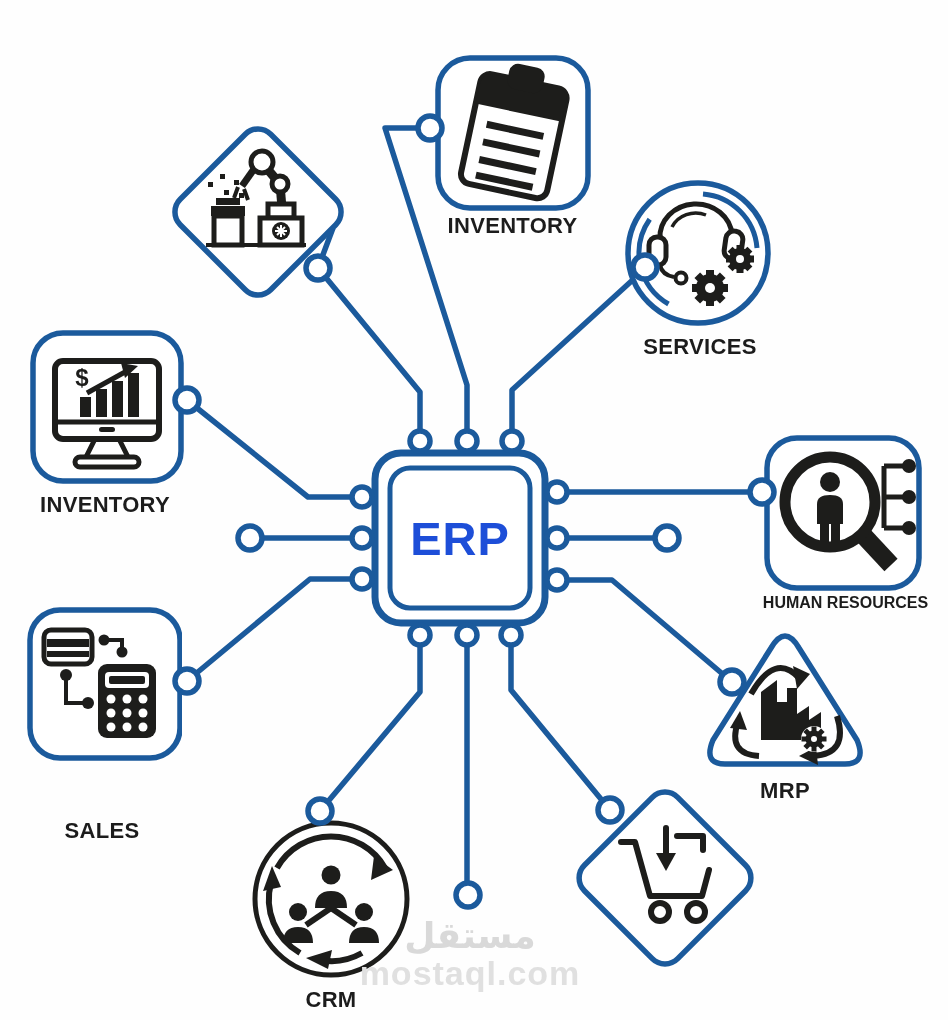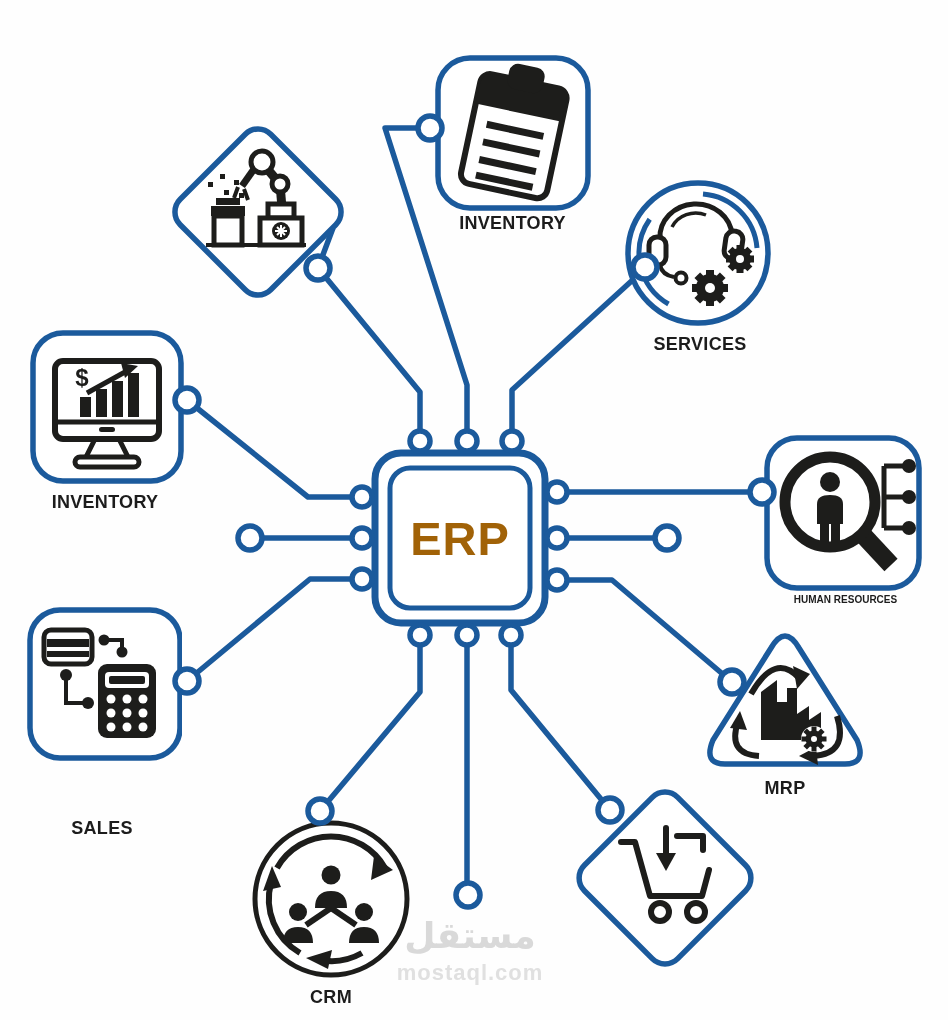--- a/index.html
+++ b/index.html
@@ -6,27 +6,27 @@
   .canvas{position:relative;width:948px;height:1020px;background:#fefefe;overflow:hidden;
           font-family:"Liberation Sans",sans-serif;}
   .layer{position:absolute;left:0;top:0;width:948px;height:1020px;}
   .wire{stroke:#1b5a9c;stroke-width:5.5;fill:none;stroke-linejoin:round;}
   .pin{fill:#fff;stroke:#1b5a9c;stroke-width:5.5;}
   .node-dot{fill:#fff;stroke:#1b5a9c;stroke-width:5.5;}
   .frame{fill:#fff;stroke:#1b5a9c;stroke-width:5.5;}
   .module{position:absolute;}
   .module svg{display:block;}
   .label{position:absolute;left:0;width:100%;text-align:center;
-         font-weight:bold;font-size:18px;color:#1c1c1c;letter-spacing:.3px;}
+         font-weight:bold;font-size:22px;color:#1c1c1c;letter-spacing:.3px;}
   .erp-label{position:absolute;left:375px;top:510px;width:170px;height:58px;line-height:58px;
-             text-align:center;font-size:47px;font-weight:bold;color:#a16207;letter-spacing:1px;}
+             text-align:center;font-size:47px;font-weight:bold;color:#1d4ed8;letter-spacing:1px;}
   .watermark{position:absolute;left:350px;top:914px;width:240px;text-align:center;
              color:#d9d9d9;pointer-events:none;}
   .watermark .ar{font-family:"DejaVu Sans",sans-serif;font-weight:bold;font-size:36px;line-height:44px;}
-  .watermark .url{font-size:22px;font-weight:bold;letter-spacing:1px;color:#e0e0e0;line-height:30px;}
+  .watermark .url{font-size:34px;font-weight:bold;letter-spacing:1px;color:#e0e0e0;line-height:30px;}
 </style>
 </head>
 <body>
 
 <div class="canvas">
 
   <svg class="layer" width="948" height="1020" viewBox="0 0 948 1020">
     <polyline class="wire" points="333,228 318,268 420,392 420,444"></polyline>
     <polyline class="wire" points="430,128 385,128 467,385 467,444"></polyline>
     <polyline class="wire" points="648,266 512,390 512,444"></polyline>
@@ -181,21 +181,21 @@
         <circle cx="151" cy="67" r="7" fill="#1d1d1b"></circle>
         <circle cx="151" cy="98" r="7" fill="#1d1d1b"></circle>
         <line x1="106" y1="106" x2="133" y2="135" stroke="#1d1d1b" stroke-width="18"></line>
         <circle cx="72" cy="72" r="45" fill="#fff" stroke="#1d1d1b" stroke-width="11"></circle>
         <circle cx="72" cy="52" r="10" fill="#1d1d1b"></circle>
         <path d="M 59 94 v-20 q 0 -9 13 -9 q 13 0 13 9 v 20 z" fill="#1d1d1b"></path>
         <rect x="62" y="90" width="9" height="24" fill="#1d1d1b"></rect>
         <rect x="73" y="90" width="9" height="24" fill="#1d1d1b"></rect>
       </g>
     </svg>
-    <div class="label" style="top:164px;font-size:10px;letter-spacing:0;">HUMAN RESOURCES</div>
+    <div class="label" style="top:164px;font-size:16px;letter-spacing:0;">HUMAN RESOURCES</div>
   </div>
 
   <div class="module" style="left:22px;top:602px;width:160px;height:190px;">
     <svg width="160" height="190" viewBox="0 0 160 190">
       <rect class="frame" x="8" y="8" width="150" height="148" rx="30"></rect>
       <g>
         <rect x="22" y="28" width="48" height="34" rx="7" fill="#fff" stroke="#1d1d1b" stroke-width="5"></rect>
         <rect x="25" y="37" width="42" height="8" fill="#1d1d1b"></rect>
         <rect x="25" y="49" width="42" height="6" fill="#1d1d1b"></rect>
         <path d="M 82 38 h 18 v 8" fill="none" stroke="#1d1d1b" stroke-width="4"></path>

